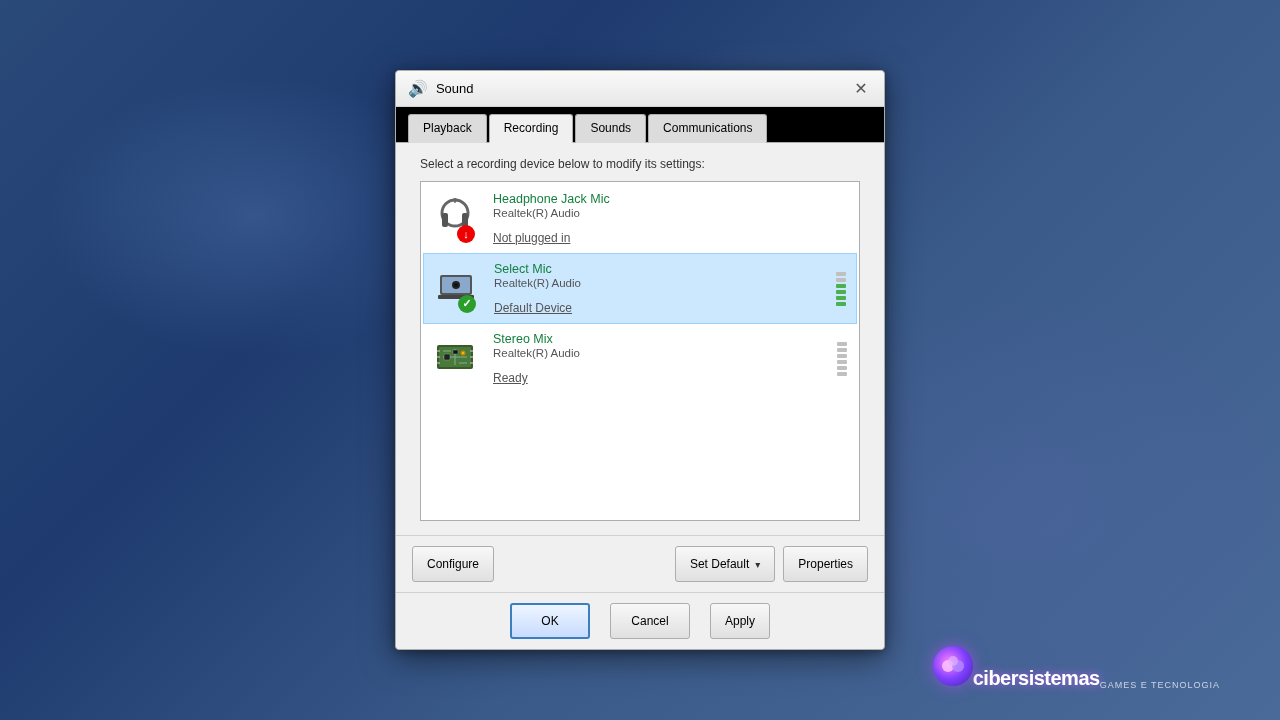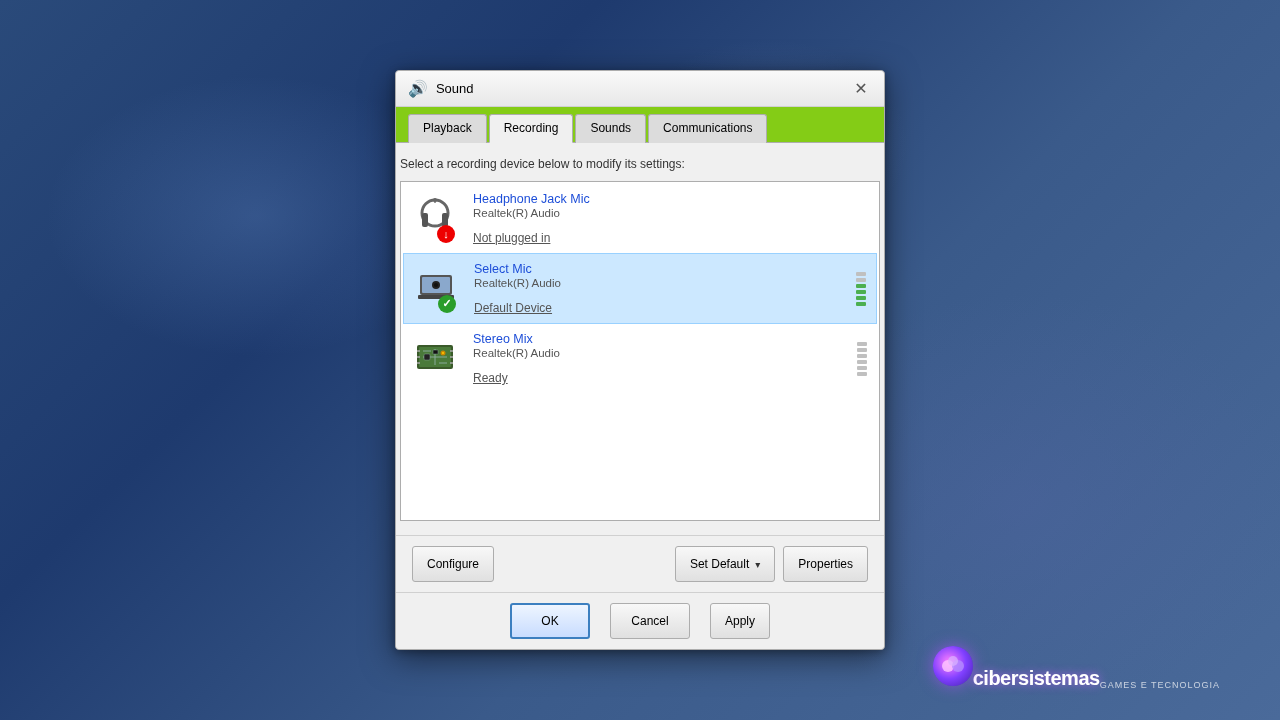--- a/index.html
+++ b/index.html
@@ -71,21 +71,21 @@
       display: flex;
       align-items: center;
       justify-content: center;
       font-size: 16px;
       color: #555;
       border-radius: 2px;
     }
 
     
     .tab-bar {
-      background: #84cc16;
+      background: #000000;
       padding: 6px 12px 0 12px;
       display: flex;
       gap: 0;
       border-bottom: 1px solid #adadad;
     }
 
     .tab {
       padding: 6px 14px 7px 14px;
       font-size: 12px;
       cursor: pointer;
@@ -101,21 +101,21 @@
 
     .tab.active {
       background: #f0f0f0;
       border-bottom: 1px solid #f0f0f0;
       z-index: 1;
       font-weight: normal;
     }
 
     
     .content {
-      padding: 14px 4px;
+      padding: 14px 24px;
       background: #f0f0f0;
     }
 
     .content-description {
       font-size: 12px;
       color: #333;
       margin-bottom: 10px;
     }
 
     
@@ -188,21 +188,21 @@
       background: #2a9d2a;
     }
 
     .device-info {
       flex: 1;
     }
 
     .device-name {
       font-size: 12.5px;
       font-weight: 400;
-      color: #1d4ed8;
+      color: #15803d;
     }
 
     .device-driver {
       font-size: 11.5px;
       color: #555;
       margin-top: 1px;
     }
 
     .device-status {
       font-size: 12px;

